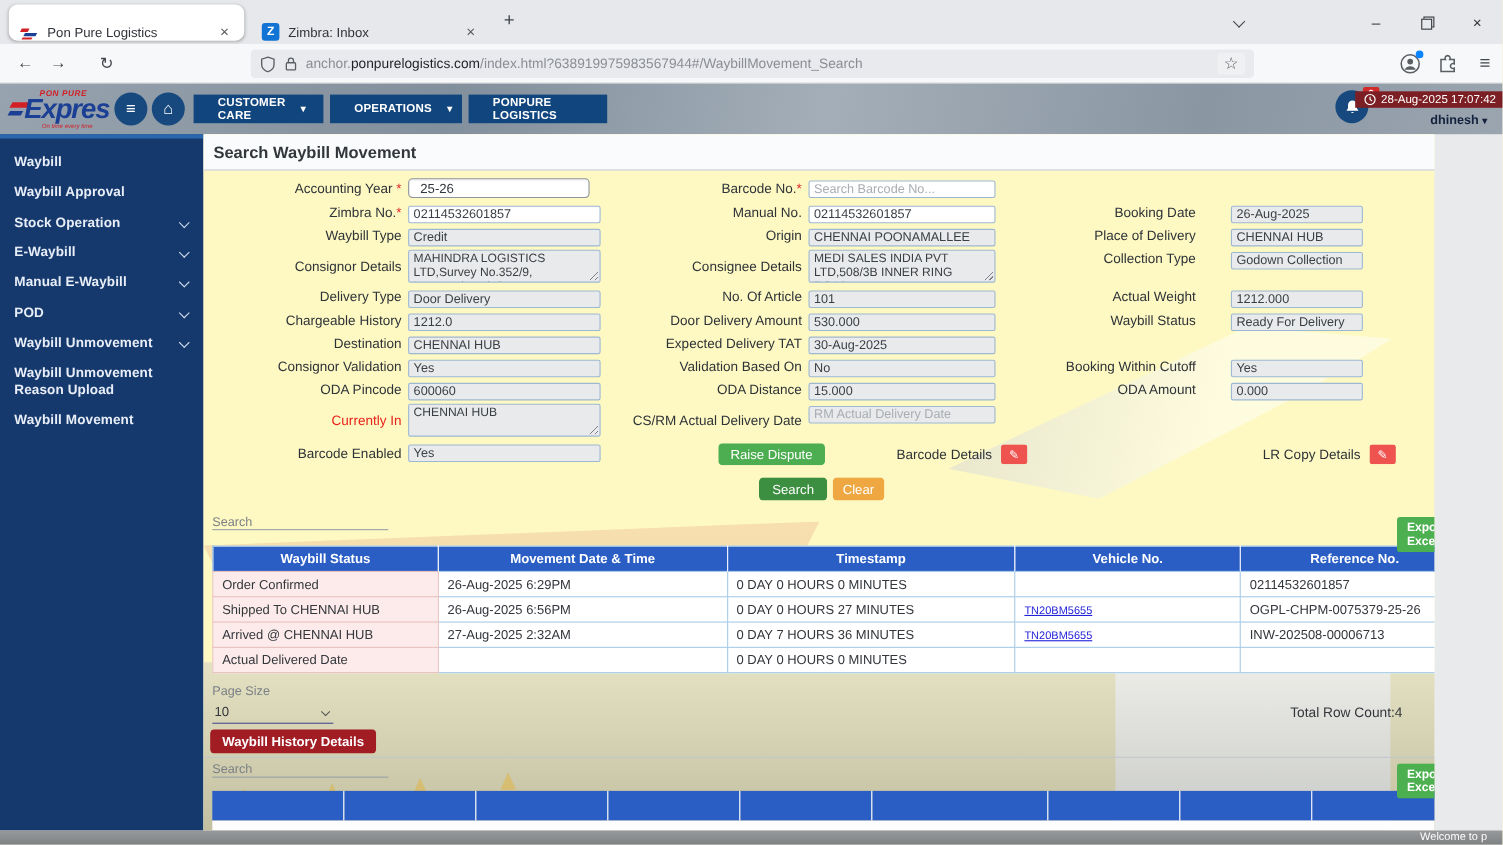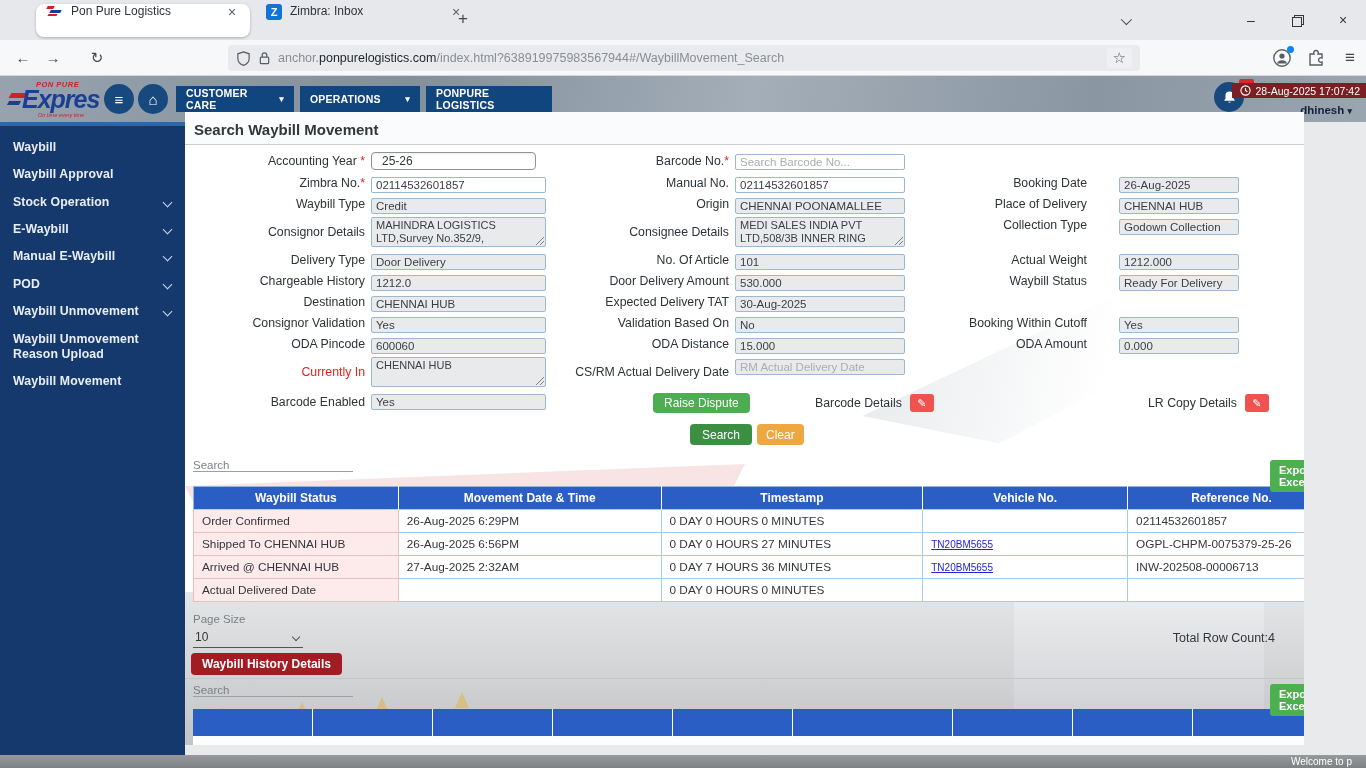--- a/index.html
+++ b/index.html
@@ -1,21 +1,21 @@
 <!DOCTYPE html>
 <html><head>
 <meta charset="utf-8">
 <style>
   * { margin:0; padding:0; box-sizing:border-box; font-family:"Liberation Sans", sans-serif; }
   body { width:1366px; height:768px; overflow:hidden; background:#e9eaec; }
   .screen { position:relative; width:1366px; height:768px; overflow:hidden; }
 
   
   .tabstrip { position:absolute; left:0; top:0; width:1366px; height:40px; background:#e7e8eb; }
-  .tab { position:absolute; top:4px; height:33px; display:flex; align-items:flex-start; gap:8px; padding:0 10px; border-radius:8px; font-size:12px; color:#30343a;margin-left:28px; }
+  .tab { position:absolute; top:4px; height:33px; display:flex; align-items:flex-end; gap:8px; padding:0 10px; border-radius:8px; font-size:12px; color:#30343a; }
   .tab.active { left:8px; width:214px; background:#fff; box-shadow:0 1px 3px rgba(0,0,0,.25); }
   .tab.inactive { left:228px; width:218px; }
   .tab-title { flex:1; white-space:nowrap; overflow:hidden; }
   .tab-close { color:#5c6066; font-size:14px; width:16px; text-align:center; cursor:default; }
   .fav-pp { position:relative; width:17px; height:13px; flex:0 0 17px; }
   .fav-pp i { position:absolute; display:block; transform:skewX(-28deg); }
   .fav-pp i.r { left:1px; top:2px; width:7px; height:3px; background:#d22027; }
   .fav-pp i.b1 { left:4px; top:6px; width:11px; height:3px; background:#1b3f94; }
   .fav-pp i.b2 { left:2px; top:10px; width:9px; height:2px; background:#d22027; }
   .fav-z { width:16px; height:16px; flex:0 0 16px; background:#1173d4; color:#fff; border-radius:3px; font-size:11px; font-weight:bold; display:flex; align-items:center; justify-content:center; }
@@ -44,35 +44,35 @@
   .appheader { position:absolute; left:0; top:76px; width:1366px; height:46px;
     background:linear-gradient(100deg,#97a3ae 0%,#828f9c 30%,#a3aeb8 55%,#8a96a2 80%,#9aa5b0 100%); }
   .logo { position:absolute; left:8px; top:3px; width:100px; height:40px; }
   .logo .pp { position:absolute; left:28px; top:1px; font-size:7.5px; font-weight:bold; font-style:italic; color:#d22027; letter-spacing:.5px; }
   .logo .ex { position:absolute; left:14px; top:6px; font-size:25px; font-weight:bold; font-style:italic; color:#1b3f94; letter-spacing:-1px; }
   .logo .sw1,.logo .sw2 { position:absolute; display:block; transform:skewX(-30deg); }
   .sw1 { left:2px; top:14px; width:16px; height:5px; background:#d22027; }
   .sw2 { left:0; top:22px; width:12px; height:4px; background:#1b3f94; }
   .logo .tag { position:absolute; left:30px; top:33px; font-size:5.5px; font-style:italic; color:#d22027; }
   .cirbtn { position:absolute; top:8px; width:30px; height:30px; border-radius:50%; background:#17497e; color:#fff; display:flex; align-items:center; justify-content:center; font-size:15px; }
-  .navbox { position:absolute; top:10px; height:26px; background:#11457e; color:#fff; font-size:10.5px; font-weight:bold; display:flex; align-items:center; padding:0 10px; letter-spacing:.2px; }
+  .navbox { position:absolute; top:10px; height:26px; background:#11457e; color:#fff; font-size:10.5px; font-weight:bold; display:flex; align-items:center; padding:0 22px; letter-spacing:.2px; }
   .navbox .car { margin-left:auto; padding-left:14px; font-size:9px; }
   .bell { position:absolute; right:122px; top:6px; width:30px; height:30px; border-radius:50%; background:#17497e; display:flex; align-items:center; justify-content:center; }
   .badge { position:absolute; right:112px; top:3px; min-width:15px; height:14px; background:#d22b2b; color:#fff; font-size:9.5px; font-weight:bold; text-align:center; line-height:14px; border-radius:2px; padding:0 3px; }
   .datestrip { position:absolute; right:0; top:7px; height:15px; background:#7c1f24; color:#fff; font-size:10.5px; display:flex; align-items:center; gap:4px; padding:0 6px 0 8px; }
   .user { position:absolute; right:14px; top:28px; font-size:11.5px; font-weight:bold; color:#14213d; }
   .user .car { font-size:9px; }
 
   
   .sidebar { position:absolute; left:0; top:122px; width:185px; height:633px; background:#16396d; border-top:4px solid #2a67ad; color:#e8eef7; }
   .sbitem { position:relative; padding:6px 26px 6px 13px; font-size:12.3px; font-weight:600; line-height:1.25; letter-spacing:.1px; }
   .sbitem .sbchev { position:absolute; right:14px; top:10px; width:7px; height:7px; border-right:1.7px solid #cdd9ea; border-bottom:1.7px solid #cdd9ea; transform:rotate(45deg); }
 
   
-  .main { position:absolute; left:185px; top:112px; width:1119px; height:633px; background:#ffffff; overflow:hidden; }
+  .main { position:absolute; left:185px; top:122px; width:1119px; height:633px; background:#fef9c3; overflow:hidden; }
   .wm { position:absolute; pointer-events:none; }
   .wm-plane { right:30px; top:160px; width:420px; height:170px; background:linear-gradient(115deg,#c7ccd2,#ffffff 60%); opacity:.45; clip-path:polygon(0 55%,70% 20%,100% 45%,78% 62%,30% 90%); transform:rotate(-14deg); }
   .wm-ship { left:0px; top:330px; width:560px; height:110px; background:linear-gradient(#d8443c,#a02a28); opacity:.14; clip-path:polygon(0 40%,100% 20%,92% 100%,6% 100%); }
   .wm-bottom { left:0; top:480px; width:1181px; height:153px; background:linear-gradient(#b9bcc0,#5f6266); opacity:.38; }
   .wm-truck { right:40px; top:460px; width:250px; height:173px; background:linear-gradient(#f4f5f6,#c9ccd0); opacity:.8; border-radius:6px; }
   .cone { position:absolute; width:0; height:0; border-left:7px solid transparent; border-right:7px solid transparent; border-bottom:16px solid #e2b23c; opacity:.5; }
 
   .titlebar { position:absolute; left:0; top:0; width:1181px; height:33px; background:#fafbfc; border-bottom:1px solid #c9cdd2; }
   .titlebar h1 { font-size:15px; font-weight:bold; color:#33373c; padding:9px 0 0 9px; }
 

